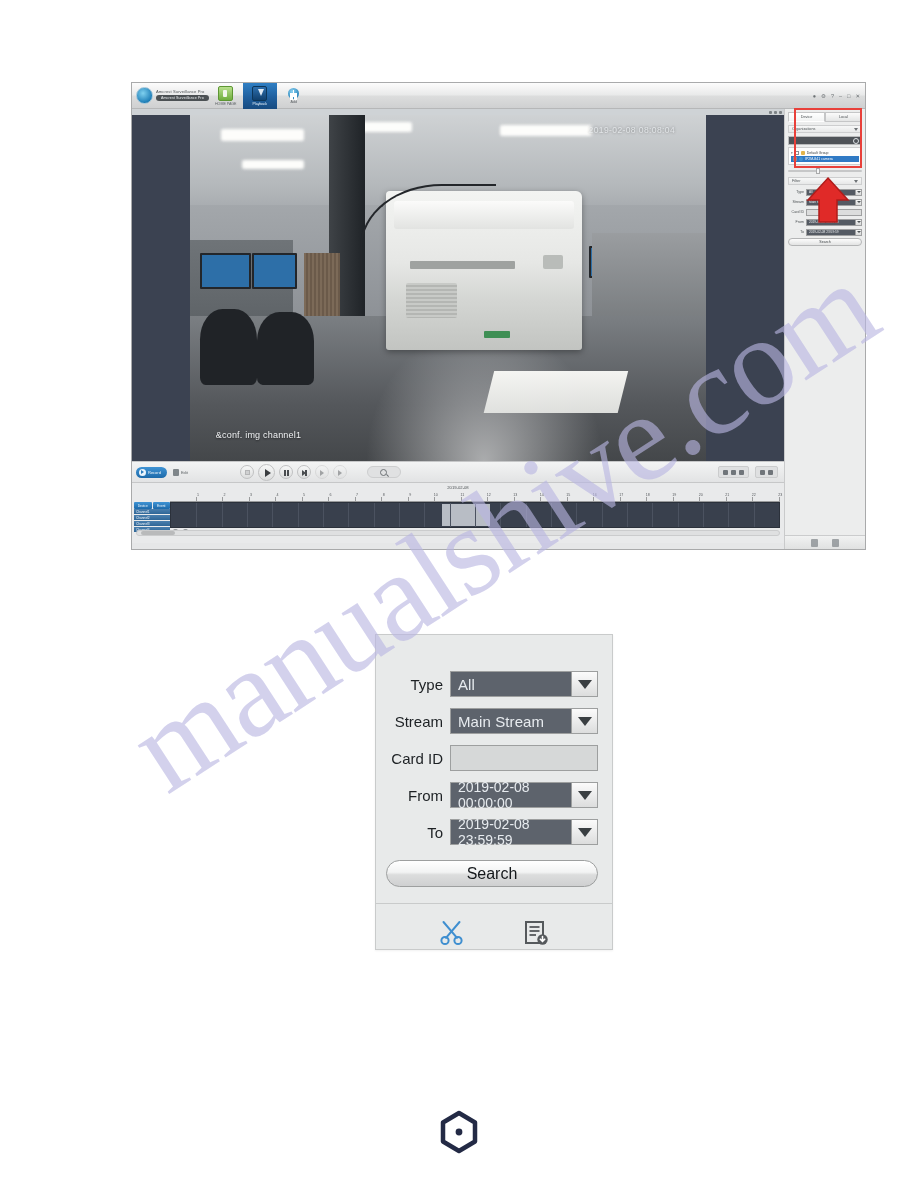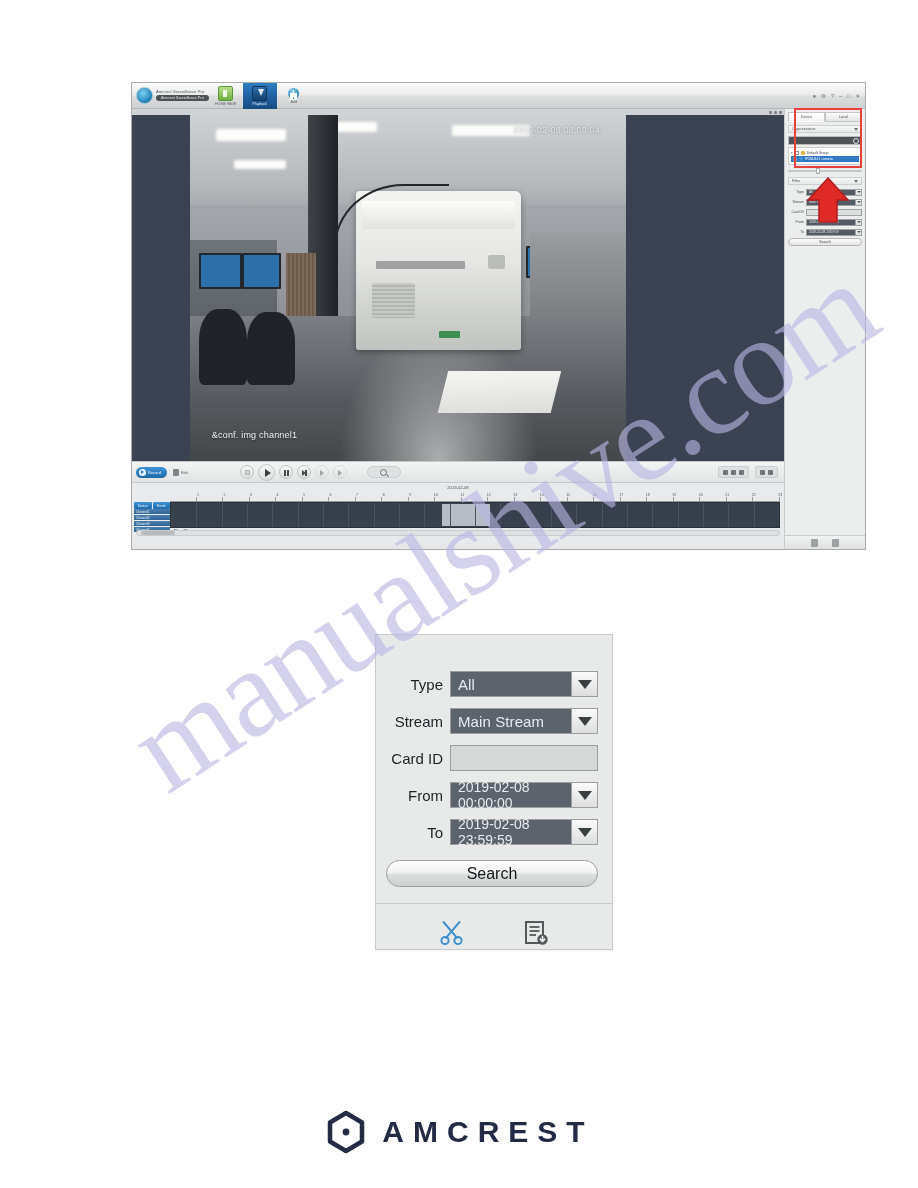--- a/index.html
+++ b/index.html
@@ -84,21 +84,21 @@
   .video-wrap{
     position:absolute;left:0;top:0;width:652px;height:352px;background:#3b4251;overflow:hidden;
   }
   .video-topbar{
     position:absolute;left:0;top:0;width:100%;height:6px;
     background:#cfd3d6;display:flex;align-items:center;justify-content:flex-end;
   }
   .video-topbar i{
     width:3px;height:3px;background:#7d8386;margin-right:2px;display:block;border-radius:1px;
   }
-  .video-scene{position:absolute;left:58px;top:6px;width:436px;height:346px;overflow:hidden;background:#8e9195;}
+  .video-scene{position:absolute;left:58px;top:6px;width:516px;height:346px;overflow:hidden;background:#8e9195;}
   .vs-ceiling{position:absolute;left:0;top:0;width:100%;height:34%;
     background:linear-gradient(to bottom,#cfd2d4,#b4b8bb 60%,#9a9ea2);}
   .vs-light{position:absolute;background:#fdfdfb;border-radius:2px;filter:blur(1.6px);}
   .vs-wall{position:absolute;left:0;top:26%;width:100%;height:36%;
     background:linear-gradient(to bottom,#a3a7ab,#8b8f94);}
   .vs-floor{position:absolute;left:0;bottom:0;width:100%;height:42%;
     background:linear-gradient(to bottom,#7b7f83,#55585c 60%,#44474a);}
   .vs-floor-shine{position:absolute;left:34%;bottom:0;width:46%;height:40%;
     background:radial-gradient(ellipse at 50% 100%,rgba(255,255,255,.55),rgba(255,255,255,0) 70%);}
   .vs-doorcol{position:absolute;left:27%;top:0;width:7%;height:66%;
@@ -798,14 +798,13 @@
     </div>
   </div>
 </div>
 
 <div id="footer-logo">
   <svg width="44" height="44" viewBox="0 0 44 44">
     <polygon points="22,3 38,12.5 38,31.5 22,41 6,31.5 6,12.5" fill="none" stroke="#232a45" stroke-width="4.5" stroke-linejoin="round"></polygon>
     <circle cx="22" cy="22" r="10.5" fill="#ffffff"></circle>
     <circle cx="22" cy="22" r="3.4" fill="#232a45"></circle>
   </svg>
-  <div class="lg-text">AMCREST</div>
 </div>
 
 </body></html>

